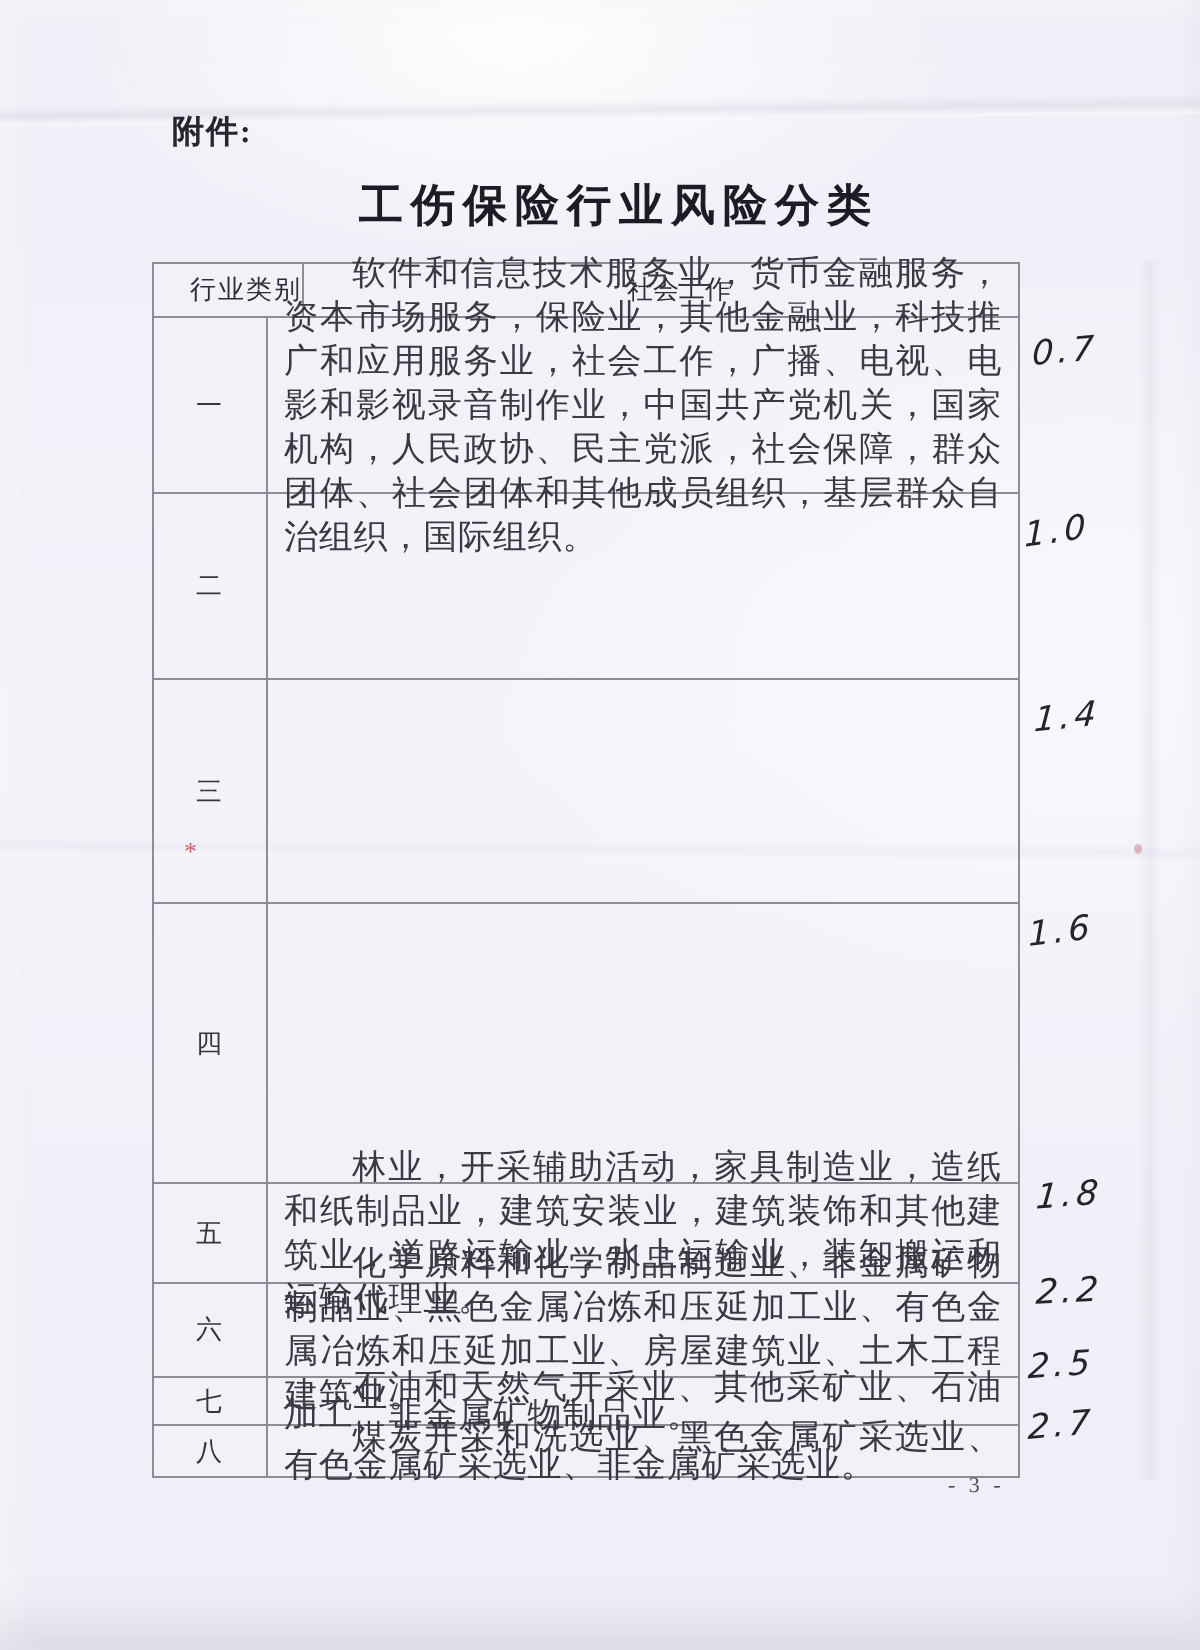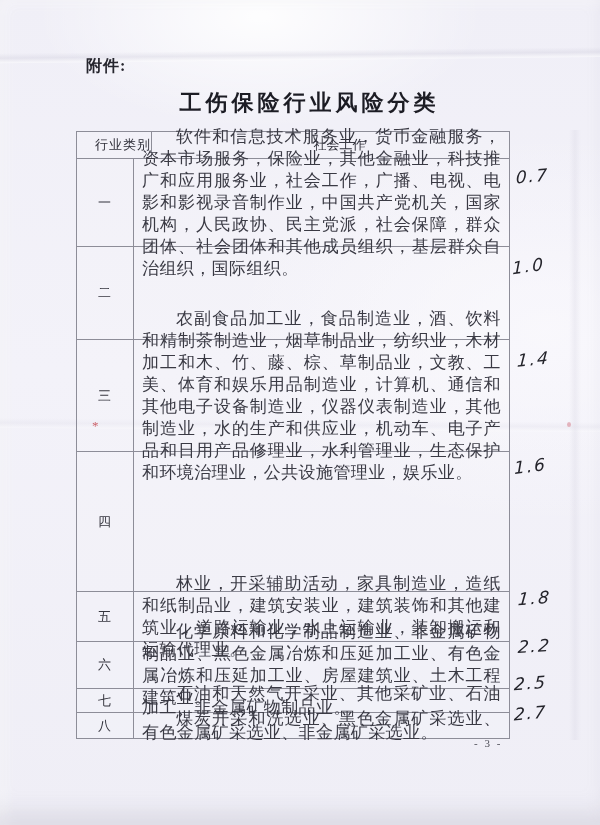--- a/index.html
+++ b/index.html
@@ -75,23 +75,20 @@
       <div class="cell-cat">一</div>
       <div class="cell-txt">
           <p>软件和信息技术服务业，货币金融服务，资本市场服务，保险业，其他金融业，科技推广和应用服务业，社会工作，广播、电视、电影和影视录音制作业，中国共产党机关，国家机构，人民政协、民主党派，社会保障，群众团体、社会团体和其他成员组织，基层群众自治组织，国际组织。</p>
         </div>
     </div>
     <div class="trow r2">
       <div class="cell-cat">二</div>
     </div>
     <div class="trow r3">
       <div class="cell-cat">三</div>
-      <div class="cell-txt">
-          <p>农副食品加工业，食品制造业，酒、饮料和精制茶制造业，烟草制品业，纺织业，木材加工和木、竹、藤、棕、草制品业，文教、工美、体育和娱乐用品制造业，计算机、通信和其他电子设备制造业，仪器仪表制造业，其他制造业，水的生产和供应业，机动车、电子产品和日用产品修理业，水利管理业，生态保护和环境治理业，公共设施管理业，娱乐业。</p>
-        </div>
     </div>
     <div class="trow r4">
       <div class="cell-cat">四</div>
     </div>
     <div class="trow r5">
       <div class="cell-cat">五</div>
       <div class="cell-txt">
           <p>林业，开采辅助活动，家具制造业，造纸和纸制品业，建筑安装业，建筑装饰和其他建筑业，道路运输业，水上运输业，装卸搬运和运输代理业。</p>
         </div>
     </div>

